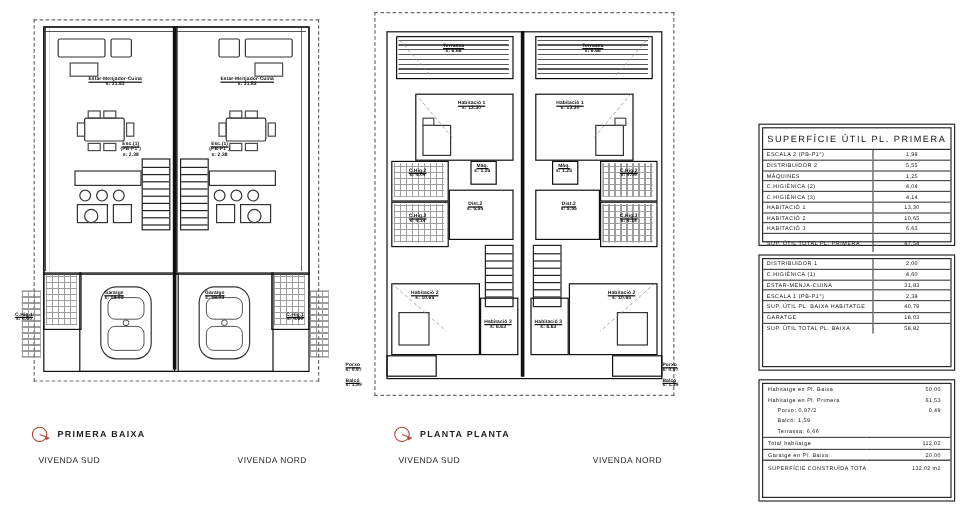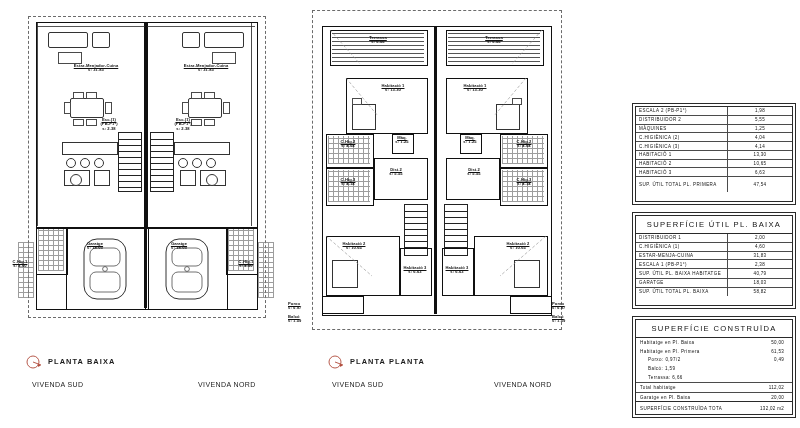--- a/index.html
+++ b/index.html
@@ -242,21 +242,21 @@
       <span class="nm">C.Hig.1</span>
       <span class="sf">s:  4.60</span>
     </div>
   </div>
 
   <svg class="northmark" style="left:26px;top:355px;" width="18" height="14" viewBox="0 0 18 14">
     <circle cx="7" cy="7" r="6" fill="none" stroke="#b04a3a" stroke-width="0.9"></circle>
     <path d="M7 7 L15 10" stroke="#b04a3a" stroke-width="0.9" fill="none"></path>
     <path d="M15 10 L11.5 9.2 L12.4 12 Z" fill="#b04a3a"></path>
   </svg>
-  <div class="plantitle" style="left:48px;top:357px;">PLANTA BAIXA</div>
+  <div class="plantitle" style="left:48px;top:357px;">PRIMERA BAIXA</div>
   <div class="vivlabel" style="left:32px;top:381px;">VIVENDA SUD</div>
   <div class="vivlabel" style="left:198px;top:381px;">VIVENDA NORD</div>
 
   <div class="plan" style="left:300px;top:8px;width:275px;height:330px;">
 
     <div class="dash" style="left:12px;top:2px;width:248px;height:318px;"></div>
     <div class="wall-l" style="left:22px;top:18px;width:228px;height:288px;border-width:1.4px;"></div>
     <div class="wall" style="left:134px;top:18px;width:3px;height:288px;"></div>
 
     <div class="wall-l" style="left:30px;top:22px;width:96px;height:34px;"></div>
@@ -418,20 +418,21 @@
     <circle cx="7" cy="7" r="6" fill="none" stroke="#b04a3a" stroke-width="0.9"></circle>
     <path d="M7 7 L15 10" stroke="#b04a3a" stroke-width="0.9" fill="none"></path>
     <path d="M15 10 L11.5 9.2 L12.4 12 Z" fill="#b04a3a"></path>
   </svg>
   <div class="plantitle" style="left:350px;top:357px;">PLANTA PLANTA</div>
   <div class="vivlabel" style="left:332px;top:381px;">VIVENDA SUD</div>
   <div class="vivlabel" style="left:494px;top:381px;">VIVENDA NORD</div>
 
   <div class="tbl" style="left:632px;top:103px;width:164px;height:102px;">
     <div class="tbl-inner">
+      <div class="tbl-title">SUPERFÍCIE ÚTIL PL. PRIMERA</div>
       <table>
         <tbody>
           <tr>
               <td>ESCALA 2 (PB-P1°)</td>
               <td class="num">1,98</td>
             </tr>
           <tr>
               <td>DISTRIBUIDOR 2</td>
               <td class="num">5,55</td>
             </tr>
@@ -463,21 +464,20 @@
               <td>SUP. ÚTIL TOTAL PL. PRIMERA</td>
               <td class="num">47,54</td>
             </tr>
         </tbody>
       </table>
     </div>
   </div>
 
   <div class="tbl" style="left:632px;top:212px;width:164px;height:97px;">
     <div class="tbl-inner">
-      <div class="tbl-title">SUPERFÍCIE ÚTIL PL. BAIXA</div>
       <table>
         <tbody>
           <tr>
               <td>DISTRIBUIDOR 1</td>
               <td class="num">2,00</td>
             </tr>
           <tr>
               <td>C.HIGIÈNICA (1)</td>
               <td class="num">4,60</td>
             </tr>
@@ -501,21 +501,20 @@
               <td>SUP. ÚTIL TOTAL PL. BAIXA</td>
               <td class="num">58,82</td>
             </tr>
         </tbody>
       </table>
     </div>
   </div>
 
   <div class="tbl tbl3" style="left:632px;top:316px;width:164px;height:102px;">
     <div class="tbl-inner">
-      <div class="tbl-title">SUPERFÍCIE CONSTRUÏDA</div>
       <table>
         <tbody>
           <tr>
               <td class="lab">Habitatge en Pl. Baixa</td>
               <td class="num">50,00</td>
             </tr>
           <tr>
               <td class="lab">Habitatge en Pl. Primera</td>
               <td class="num">61,53</td>
             </tr>

